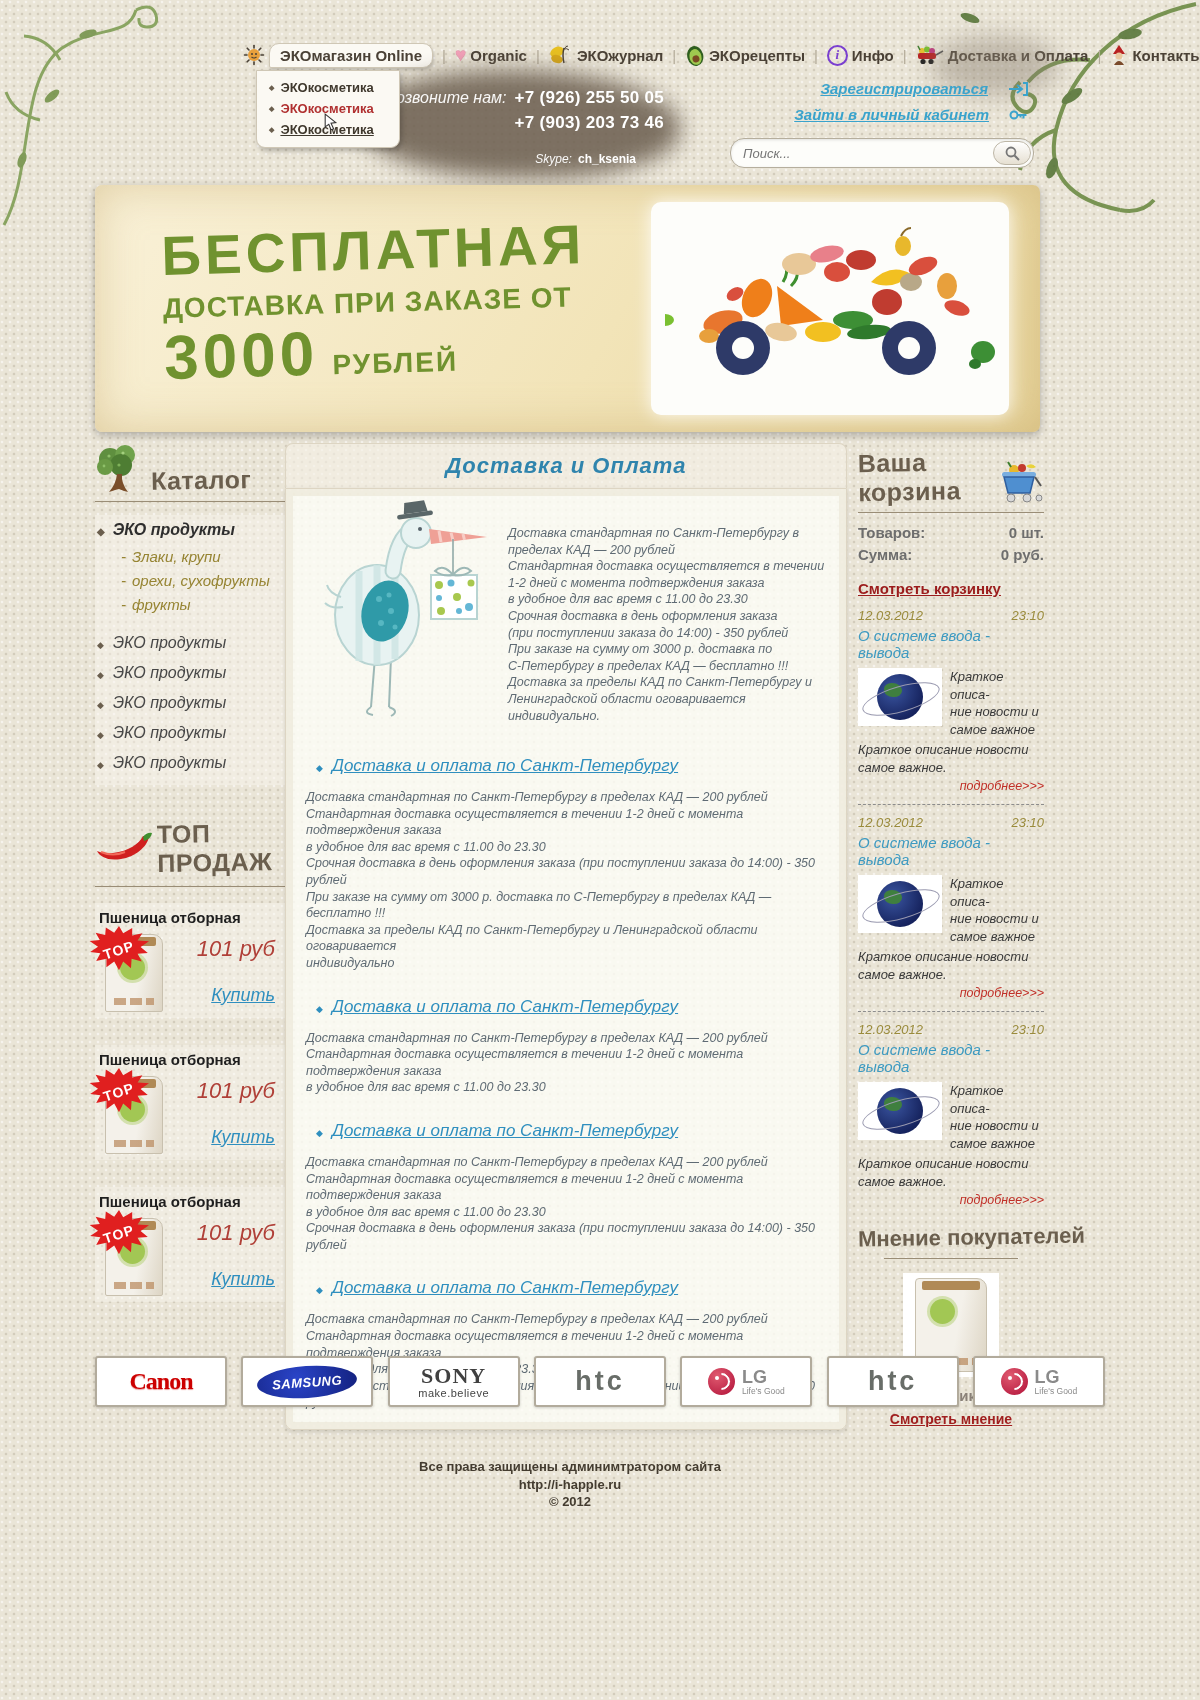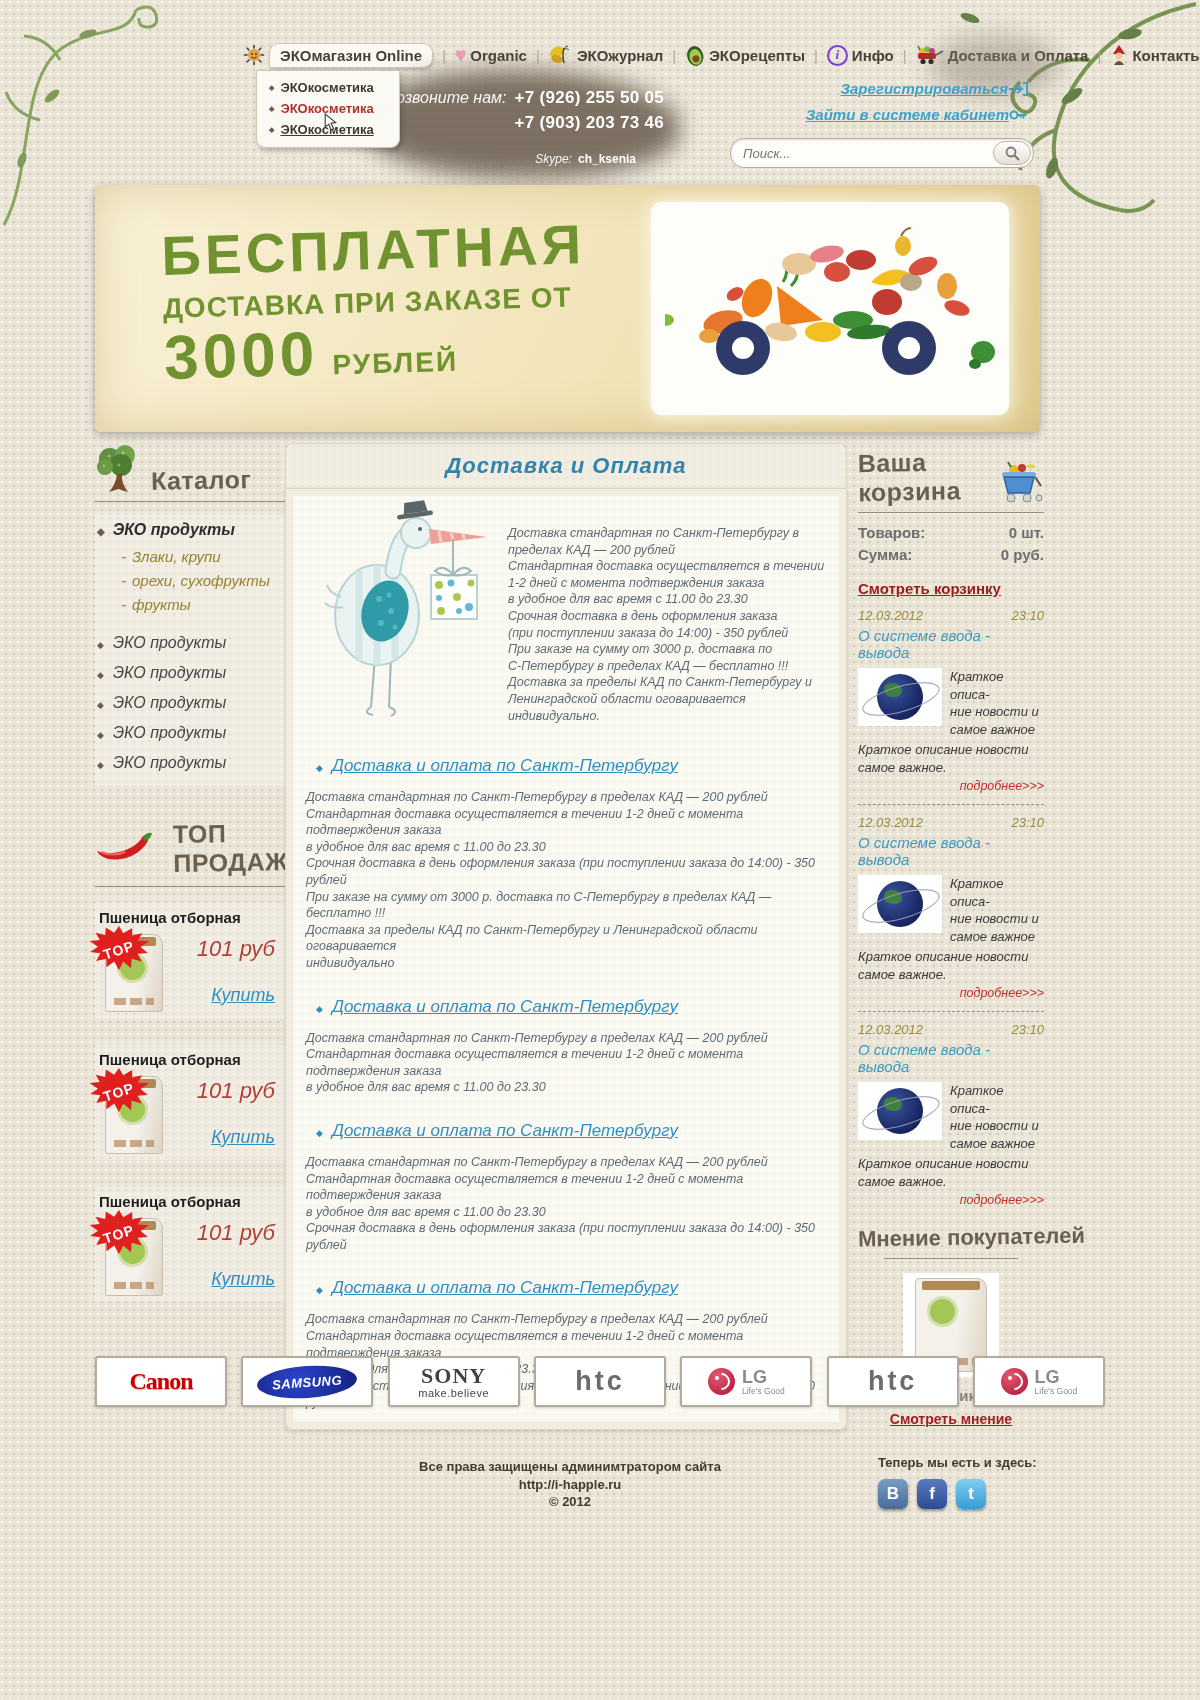--- a/index.html
+++ b/index.html
@@ -35,21 +35,21 @@
     border-radius:50%;filter:blur(12px);opacity:.45}
   .phone-block{position:absolute;left:372px;top:88px;width:292px;color:#fff;z-index:3;text-align:right}
   .phone-row1{font-size:17px}
   .phone-row1 .lbl{font-weight:normal;font-style:italic;font-size:16px;opacity:.95;margin-right:8px}
   .phone-row1 b,.phone-row2 b{font-size:17px;letter-spacing:.3px}
   .phone-row2{margin-top:5px;font-size:17px}
   .phone-row3{margin-top:19px;font-size:12px;padding-right:28px}
   .phone-row3 .lbl{font-style:italic;font-weight:normal;opacity:.95;margin-right:6px}
   
   .account{position:absolute;right:172px;top:80px;text-align:right;z-index:3}
-  .account a{display:flex;align-items:center;justify-content:flex-end;gap:0;color:#3aa3cc;font-weight:bold;
+  .account a{display:flex;align-items:center;justify-content:flex-end;gap:20px;color:#3aa3cc;font-weight:bold;
     font-style:italic;font-size:15px;text-decoration:underline;margin-bottom:9px;cursor:pointer}
   .search{position:absolute;left:730px;top:138px;width:302px;height:28px;background:#fdfdfa;border:1px solid #b5ae9d;
     border-radius:14px;display:flex;align-items:center;box-shadow:inset 0 1px 3px rgba(0,0,0,.12);z-index:3}
   .search input{flex:1;border:none;outline:none;background:transparent;padding:0 12px;font-size:13px;
     font-style:italic;color:#8a8a8a;font-family:"Liberation Sans",sans-serif}
   .search button{width:38px;height:24px;margin-right:2px;border:1px solid #bdb6a6;border-radius:12px;
     background:linear-gradient(#ffffff,#e6e0d2);display:flex;align-items:center;justify-content:center;cursor:pointer}
   
   .banner{position:absolute;left:95px;top:185px;width:945px;height:247px;border-radius:7px;
     background:linear-gradient(120deg,#f9f1d8 0%,#f2e4b8 55%,#e7d49c 100%);
@@ -67,21 +67,21 @@
   
   .sidebar{position:absolute;left:95px;top:443px;width:190px}
   .catalog-list{margin-top:13px;padding:6px 2px;background:rgba(250,247,239,.45)}
   .cat-main{font-size:16px;font-weight:bold;font-style:italic;color:#2e2e2e;margin-bottom:6px}
   .cat-main::before{content:"◆";font-size:10px;color:#6b5f4e;margin-right:8px;font-style:normal}
   .cat-sub{margin-left:24px;font-size:15px;font-style:italic;color:#968432;line-height:24px;cursor:pointer}
   .cat-sub::before{content:"-";margin-right:6px}
   .cat-items{margin-top:12px}
   .cat-item{font-size:16px;font-style:italic;color:#474747;line-height:27px;cursor:pointer}
   .cat-item::before{content:"◆";font-size:9px;color:#6b5f4e;margin-right:9px;font-style:normal}
-  .topsales-head{margin-top:34px;display:flex;align-items:center;gap:20px;border-bottom:1px solid #9a8d76;padding-bottom:9px}
+  .topsales-head{margin-top:34px;display:flex;align-items:center;gap:4px;border-bottom:1px solid #9a8d76;padding-bottom:9px}
   .products{margin-top:16px}
   .product{margin-bottom:27px;background:rgba(250,247,239,.4);padding:6px 2px}
   .p-name{font-size:15px;font-weight:bold;color:#1f1f1f;margin:0 0 8px 2px}
   .p-row{position:relative;display:flex}
   .p-imgwrap{position:relative;margin-left:8px;flex:none}
   .package{width:56px;height:76px;background:linear-gradient(100deg,#f4f1ea 58%,#ddd5c4);border:1px solid #c8c0ae;
     border-radius:4px 10px 2px 2px;position:relative;overflow:hidden}
   .package::before{content:"";position:absolute;left:6px;top:2px;right:6px;height:9px;background:#b08a56;border-radius:2px}
   .package::after{content:"";position:absolute;left:14px;top:20px;width:25px;height:25px;border-radius:50%;
     background:#a2c754;box-shadow:0 0 0 3px rgba(162,199,84,.4)}
@@ -310,21 +310,21 @@
         <span>Зарегистрироваться</span>
       <span class="ico">
         <svg width="20" height="14" viewBox="0 0 20 14">
             <path d="M1 7 h12" stroke="#3aa3cc" stroke-width="2"></path>
             <path d="M9 3 l5 4 -5 4" fill="none" stroke="#3aa3cc" stroke-width="2"></path>
             <path d="M15 1 h4 v12 h-4" fill="none" stroke="#3aa3cc" stroke-width="2"></path>
           </svg>
       </span>
     </a>
     <a>
-        <span>Зайти в системе кабинет</span>
+        <span>Зайти в личный кабинет</span>
       <span class="ico">
         <svg width="19" height="15" viewBox="0 0 19 15">
             <circle cx="5" cy="8" r="3.5" fill="none" stroke="#3aa3cc" stroke-width="2"></circle>
             <path d="M8.5 8 h9 m-3 0 v3.5 m-3 -3.5 v2.5" stroke="#3aa3cc" stroke-width="2" fill="none"></path>
           </svg>
       </span>
     </a>
   </div>
   <div class="search">
     <input type="text" placeholder="Поиск..." style="">
@@ -713,28 +713,14 @@
         </span>
       </span>
     </div>
   </div>
 
   <div class="footer-center">
     <div>Все права защищены админимтратором сайта</div>
     <div>http://i-happle.ru</div>
     <div>© 2012</div>
   </div>
-  <div class="footer-social">
-    <div class="fs-label">Теперь мы есть и здесь:</div>
-    <div class="fs-icons">
-      <div class="s-ic s-vk">
-          <span>В</span>
-        </div>
-      <div class="s-ic s-fb">
-          <span>f</span>
-        </div>
-      <div class="s-ic s-tw">
-          <span>t</span>
-        </div>
-    </div>
-  </div>
 
 </div>
 
 </body></html>

